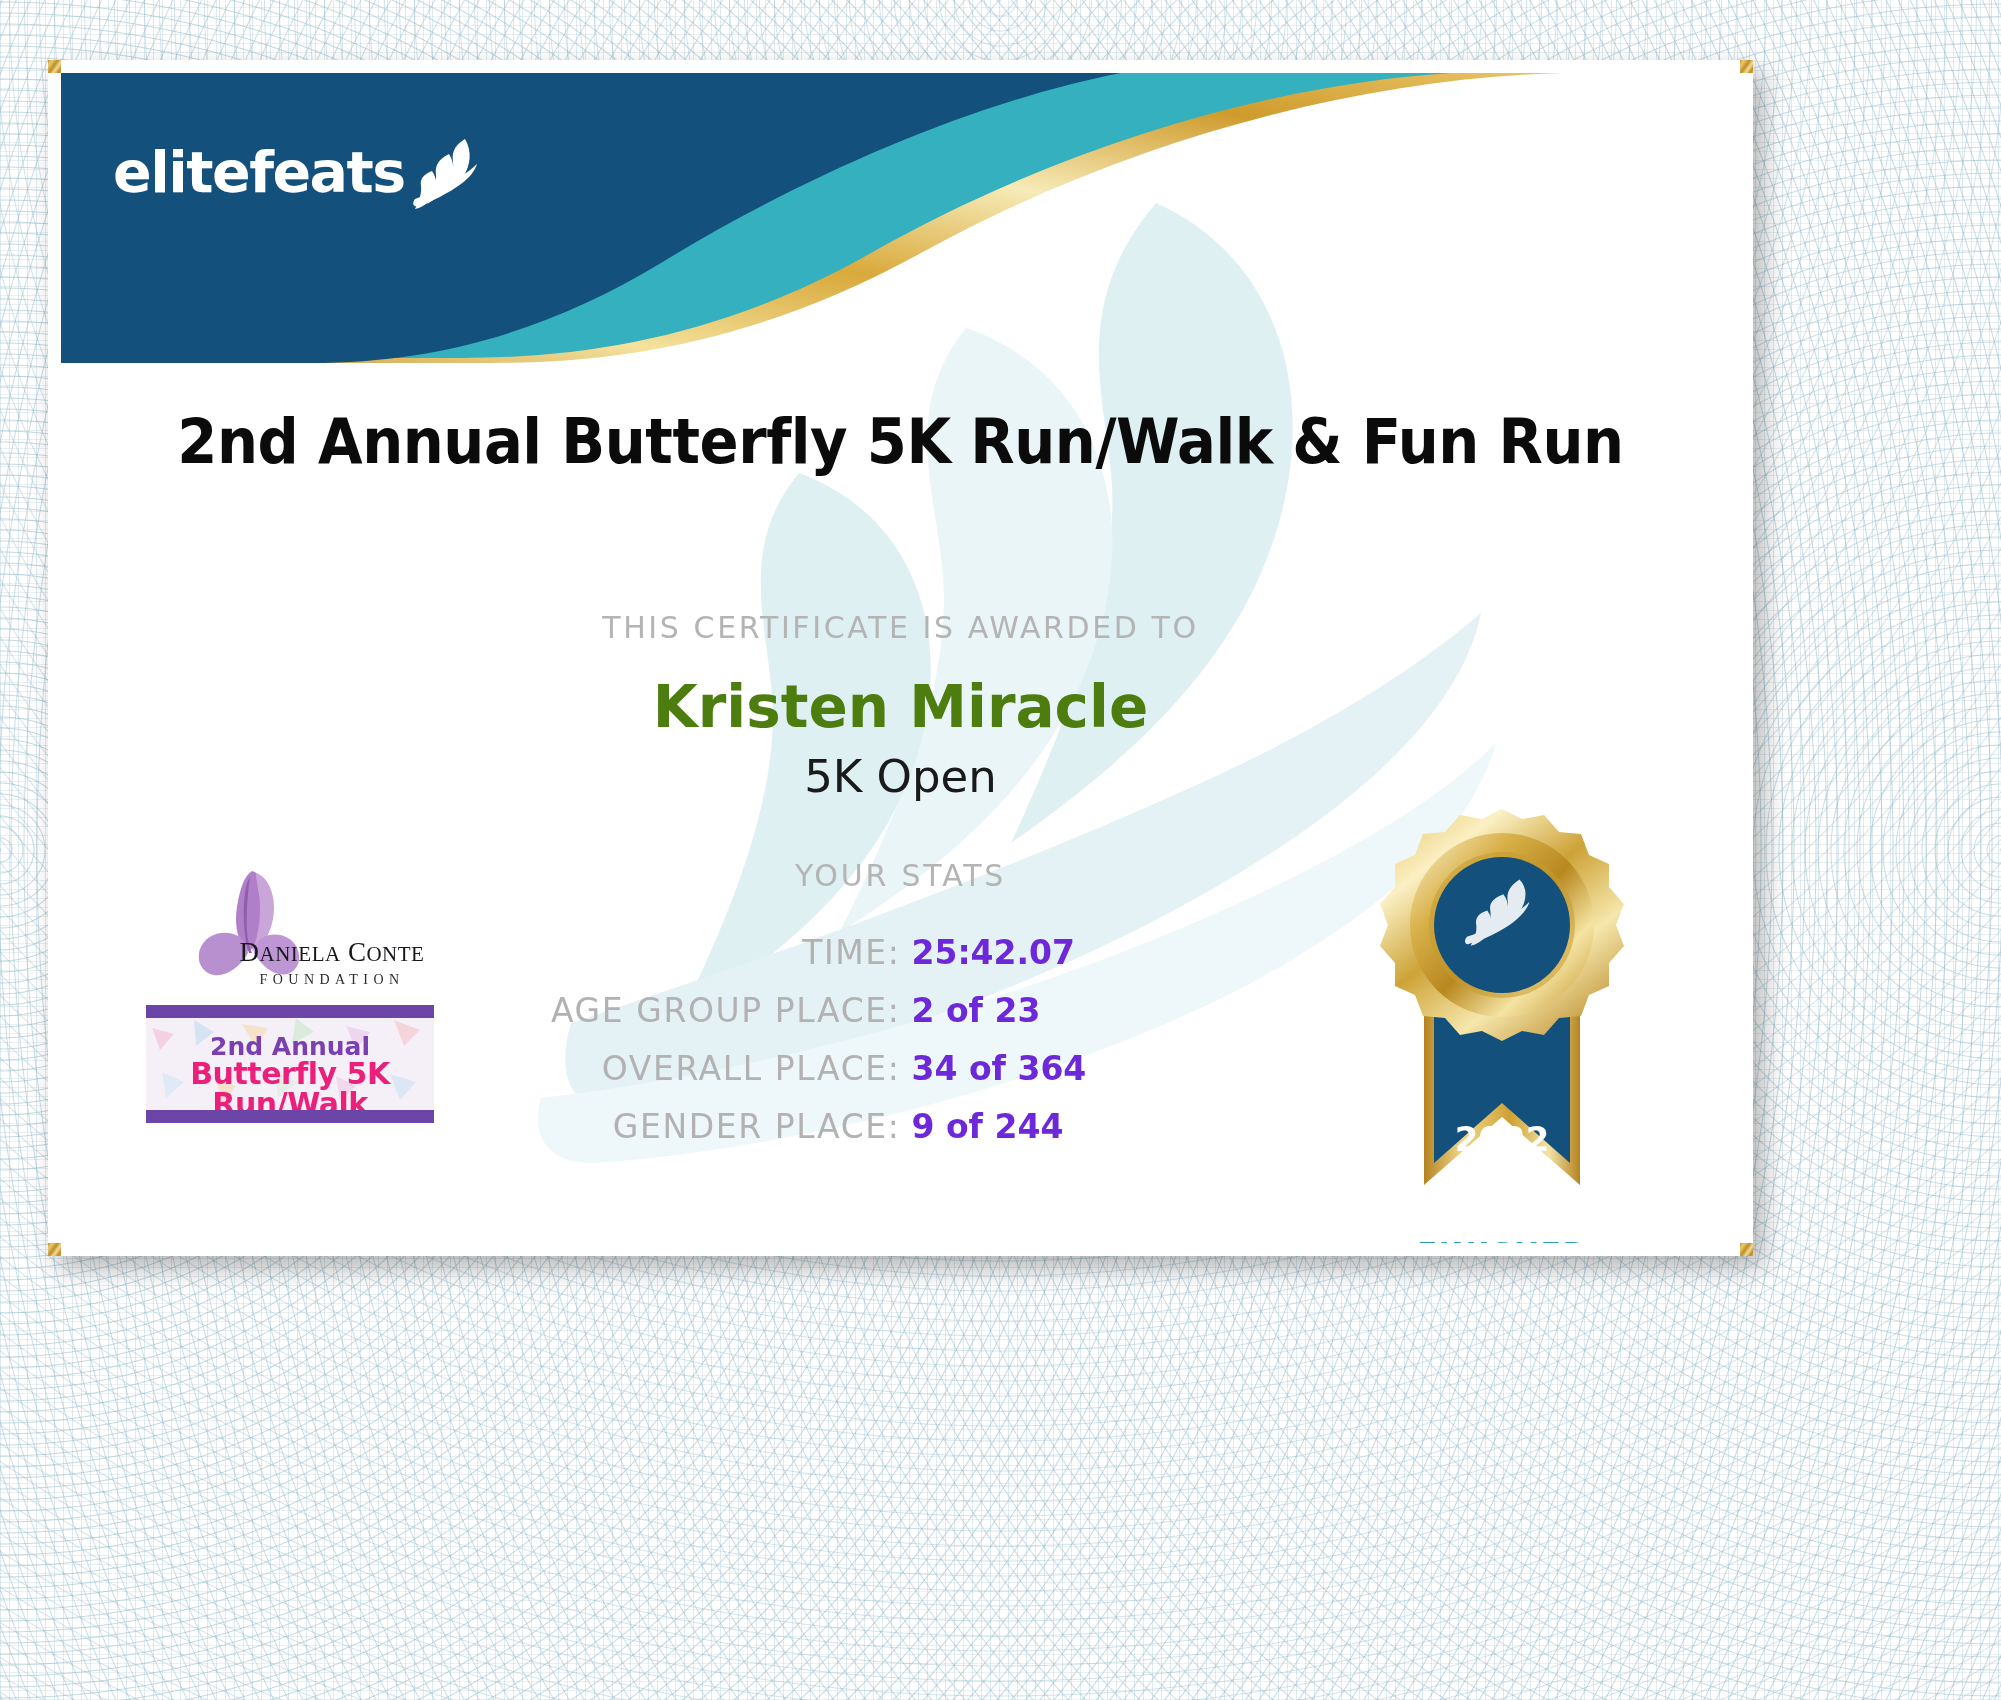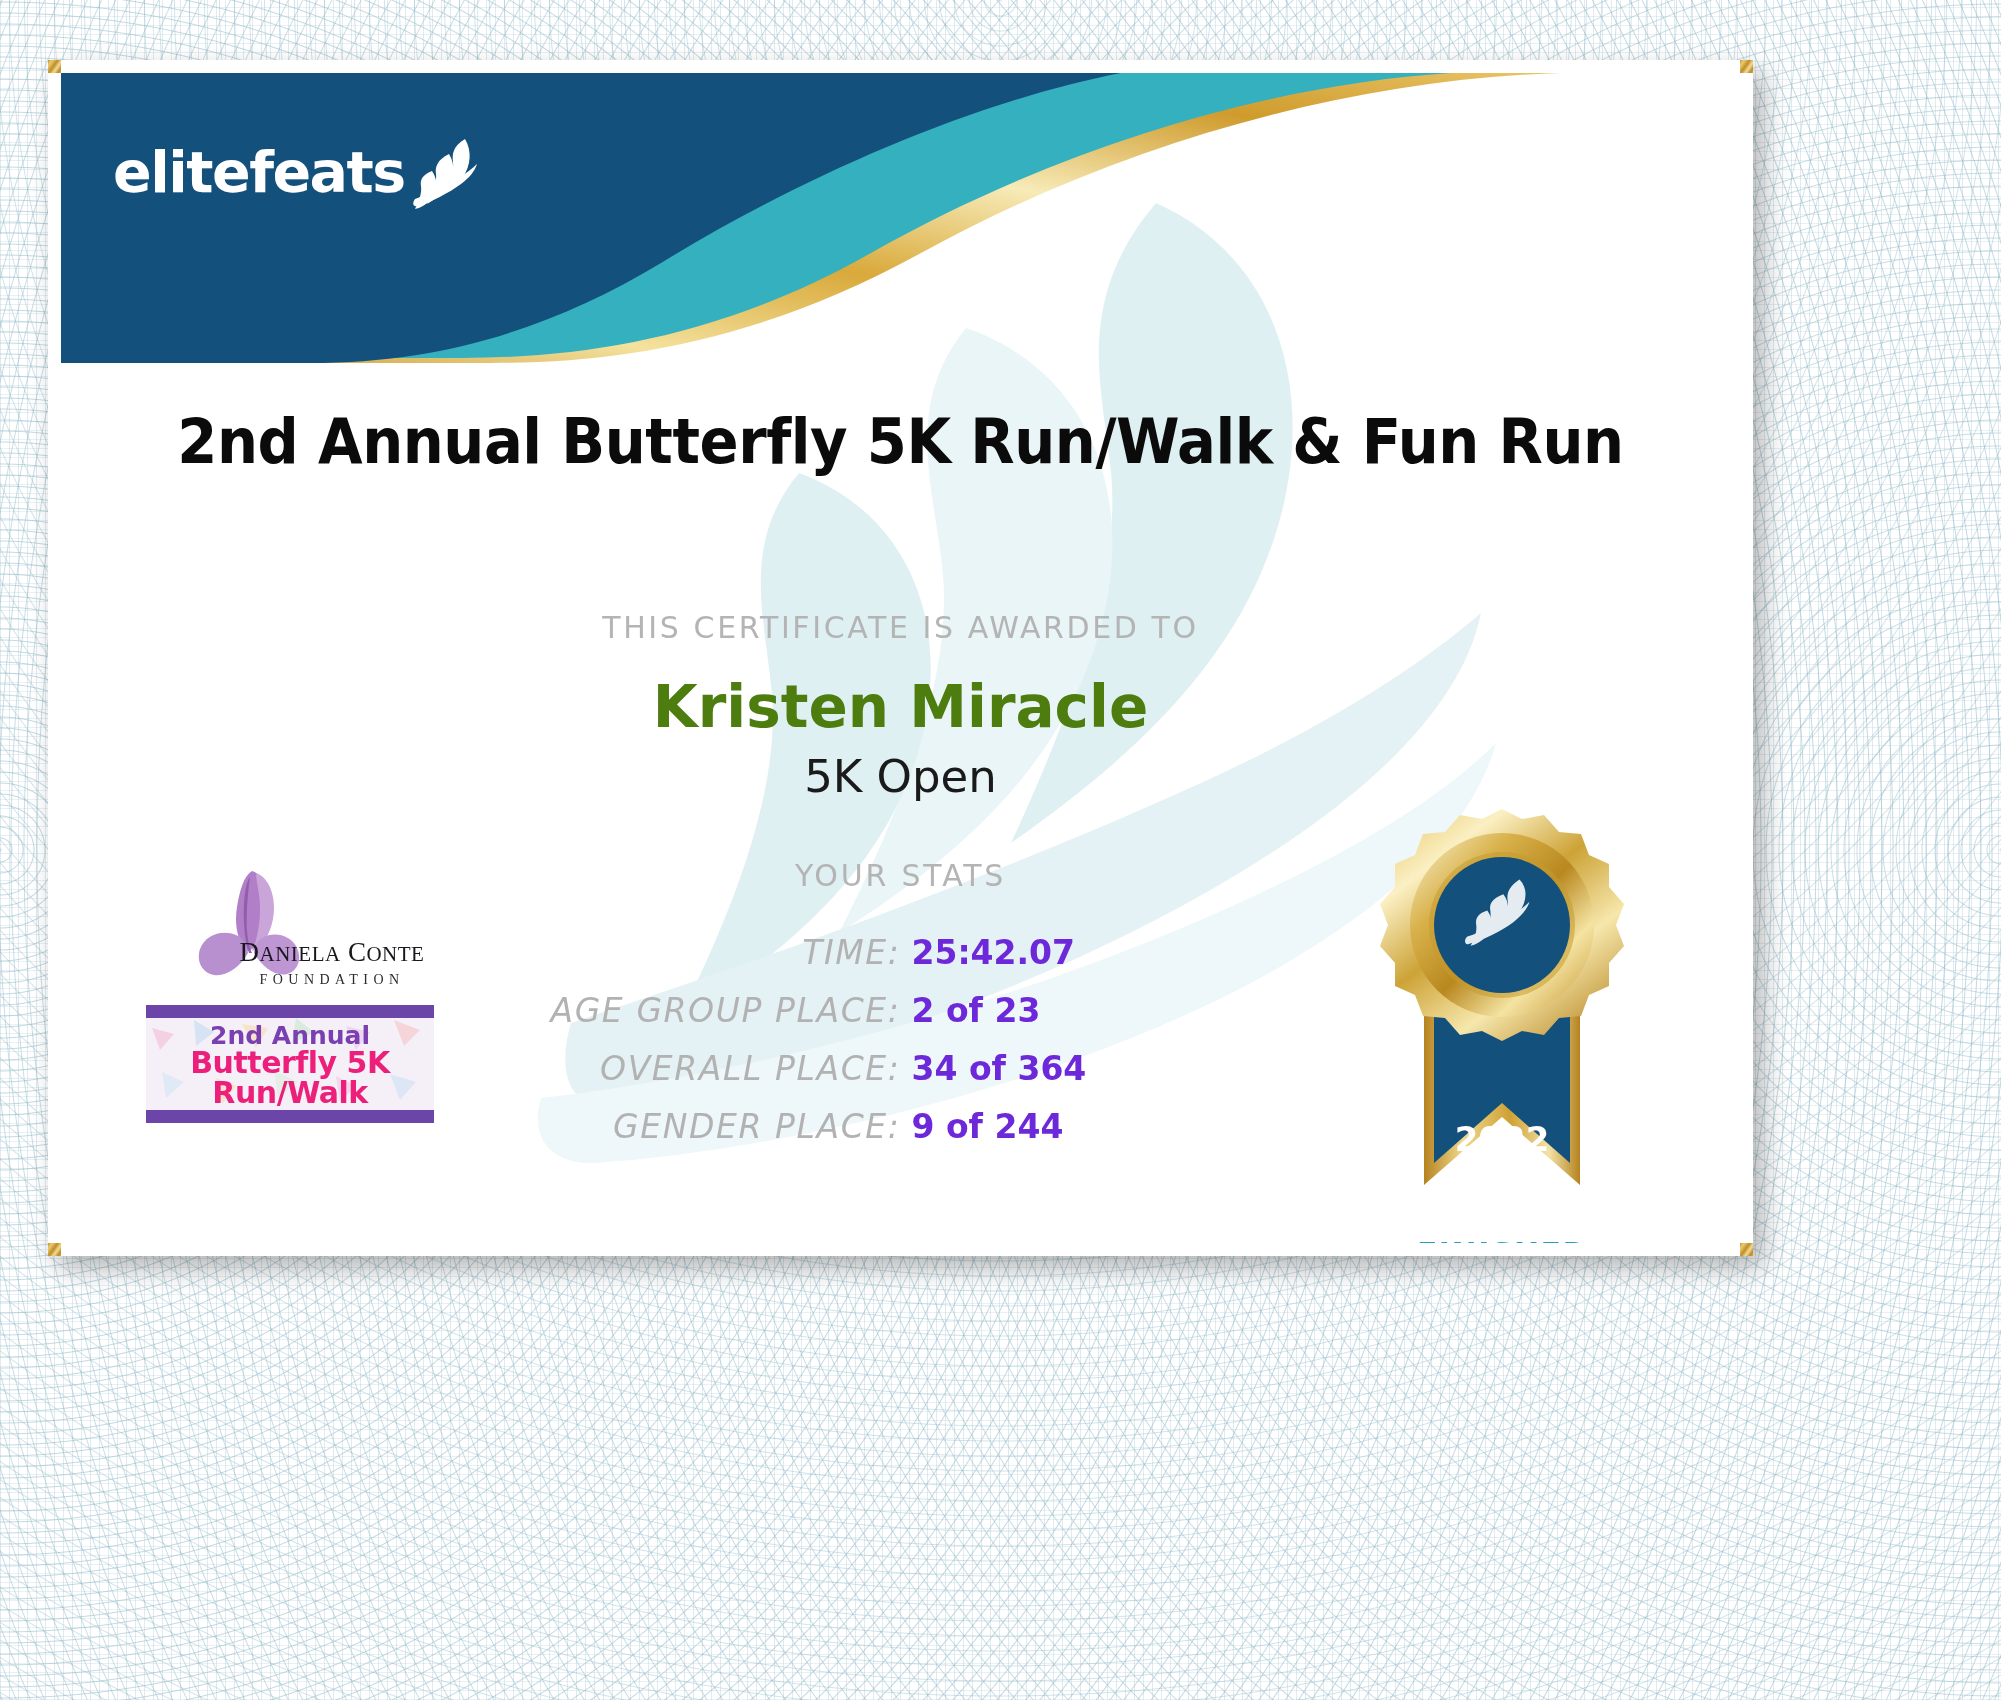--- a/index.html
+++ b/index.html
@@ -116,21 +116,20 @@
     margin-bottom:19px;
   }
   .stat-label{
     color:#b2b2b2;
     font-size:33px;
     letter-spacing:1.6px;
     text-align:right;
     width:640px;
     font-family:"DejaVu Sans", sans-serif;
     font-weight:400;
-    font-style:italic;
   }
   .stat-value{
     color:#6d28d9;
     font-size:33px;
     font-weight:700;
     text-align:left;
     width:640px;
     padding-left:11px;
     font-family:"DejaVu Sans", sans-serif;
   }
@@ -141,21 +140,21 @@
   #poster{
     margin-top:14px;
     width:288px; height:118px;
     position:relative;
     border-top:13px solid #6b45a8;
     border-bottom:13px solid #6b45a8;
     overflow:hidden;
     background:#f3eef7;
   }
   #poster .confetti{ position:absolute; inset:0; }
-  #poster .ptext{ position:relative; text-align:center; padding-top:5px; line-height:1.0; }
+  #poster .ptext{ position:relative; text-align:center; padding-top:16px; line-height:1.0; }
   #poster .pl1{ color:#7a3fb0; font-size:25px; font-weight:700; font-family:"DejaVu Sans", sans-serif; }
   #poster .pl2{ color:#ec1f7a; font-size:30px; font-weight:700; font-family:"DejaVu Sans", sans-serif; letter-spacing:-0.5px; }
   #poster .pl3{ color:#ec1f7a; font-size:30px; font-weight:700; font-family:"DejaVu Sans", sans-serif; }
 
   
   #medal{ position:absolute; right:88px; top:730px; width:300px; text-align:center; }
   #finisher-text{
     margin-top:10px;
     color:#2e9cb5;
     font-size:30px;

